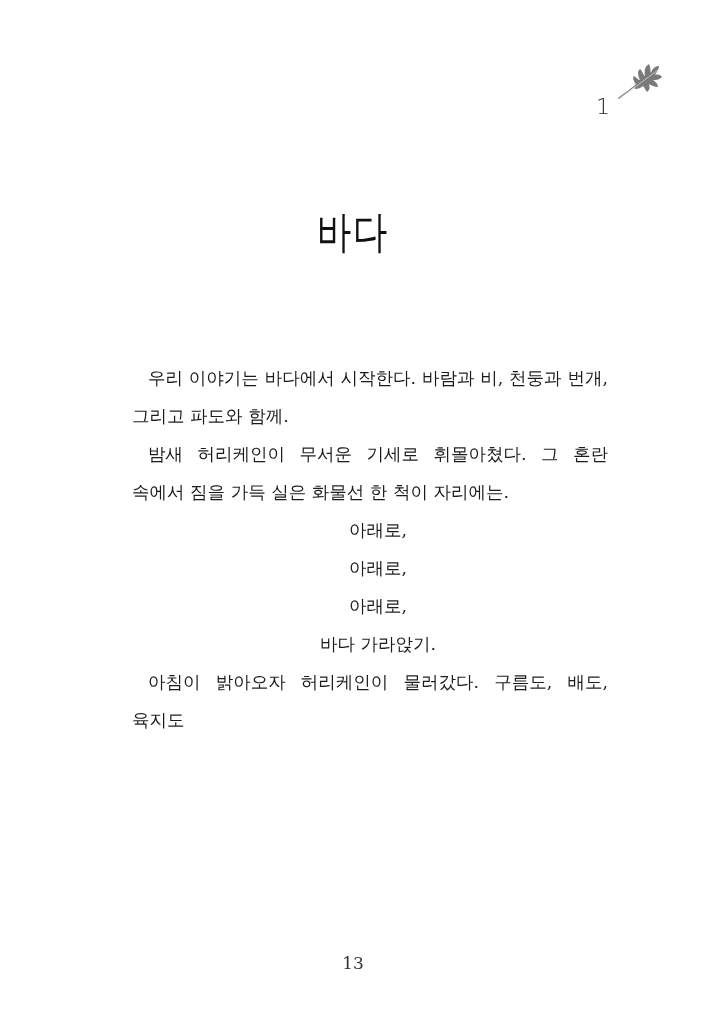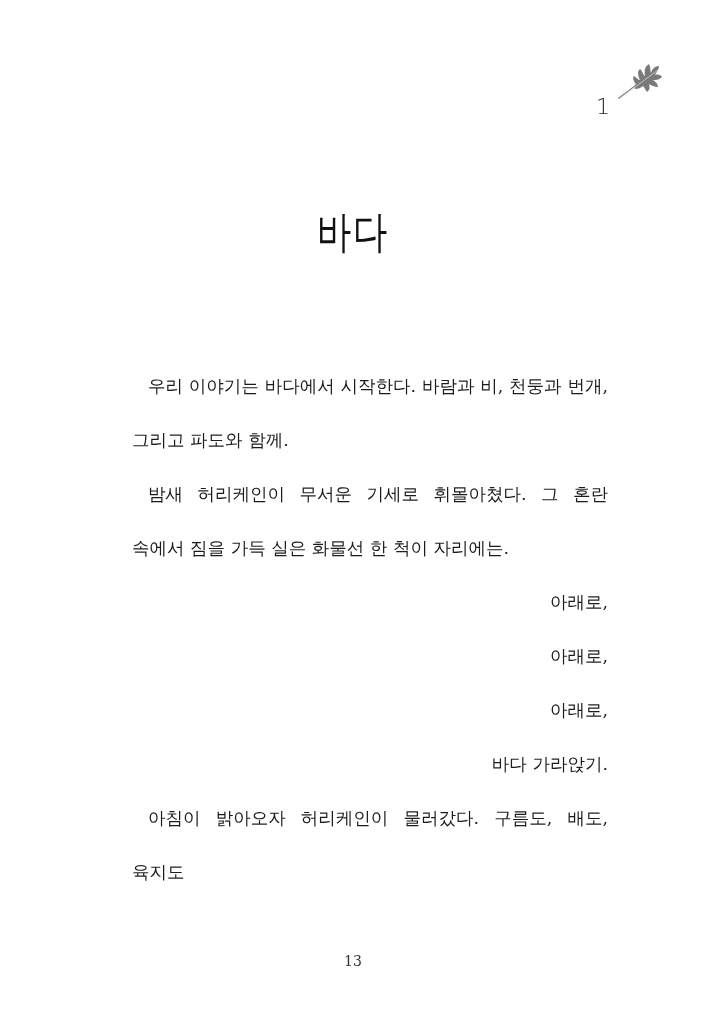--- a/index.html
+++ b/index.html
@@ -60,40 +60,40 @@
       line-height: 54px;
       transform: scaleX(0.78);
     }
     .body-text {
       position: absolute;
       left: 132px;
       top: 359px;
       width: 476px;
       font-family: "DejaVu Serif", "Liberation Serif", serif;
       font-size: 17.5px;
-      line-height: 54px;
+      line-height: 38px;
       color: #1b1b1b;
       text-align: justify;
       word-break: keep-all;
     }
     .body-text p {
       margin: 0;
       text-indent: 16px;
     }
     .body-text p.short {
-      text-align: right;
+      text-align: center;
     }
     .page-number {
       position: absolute;
       left: 0;
       top: 953px;
       width: 706px;
       text-align: center;
       font-family: "DejaVu Serif", "Liberation Serif", serif;
-      font-size: 14px;
+      font-size: 17px;
       color: #333;
     }
   </style>
 </head>
 <body>
 
 <div class="page">
 
   <div class="chapter-marker">
     <span class="chapter-number">1</span>

